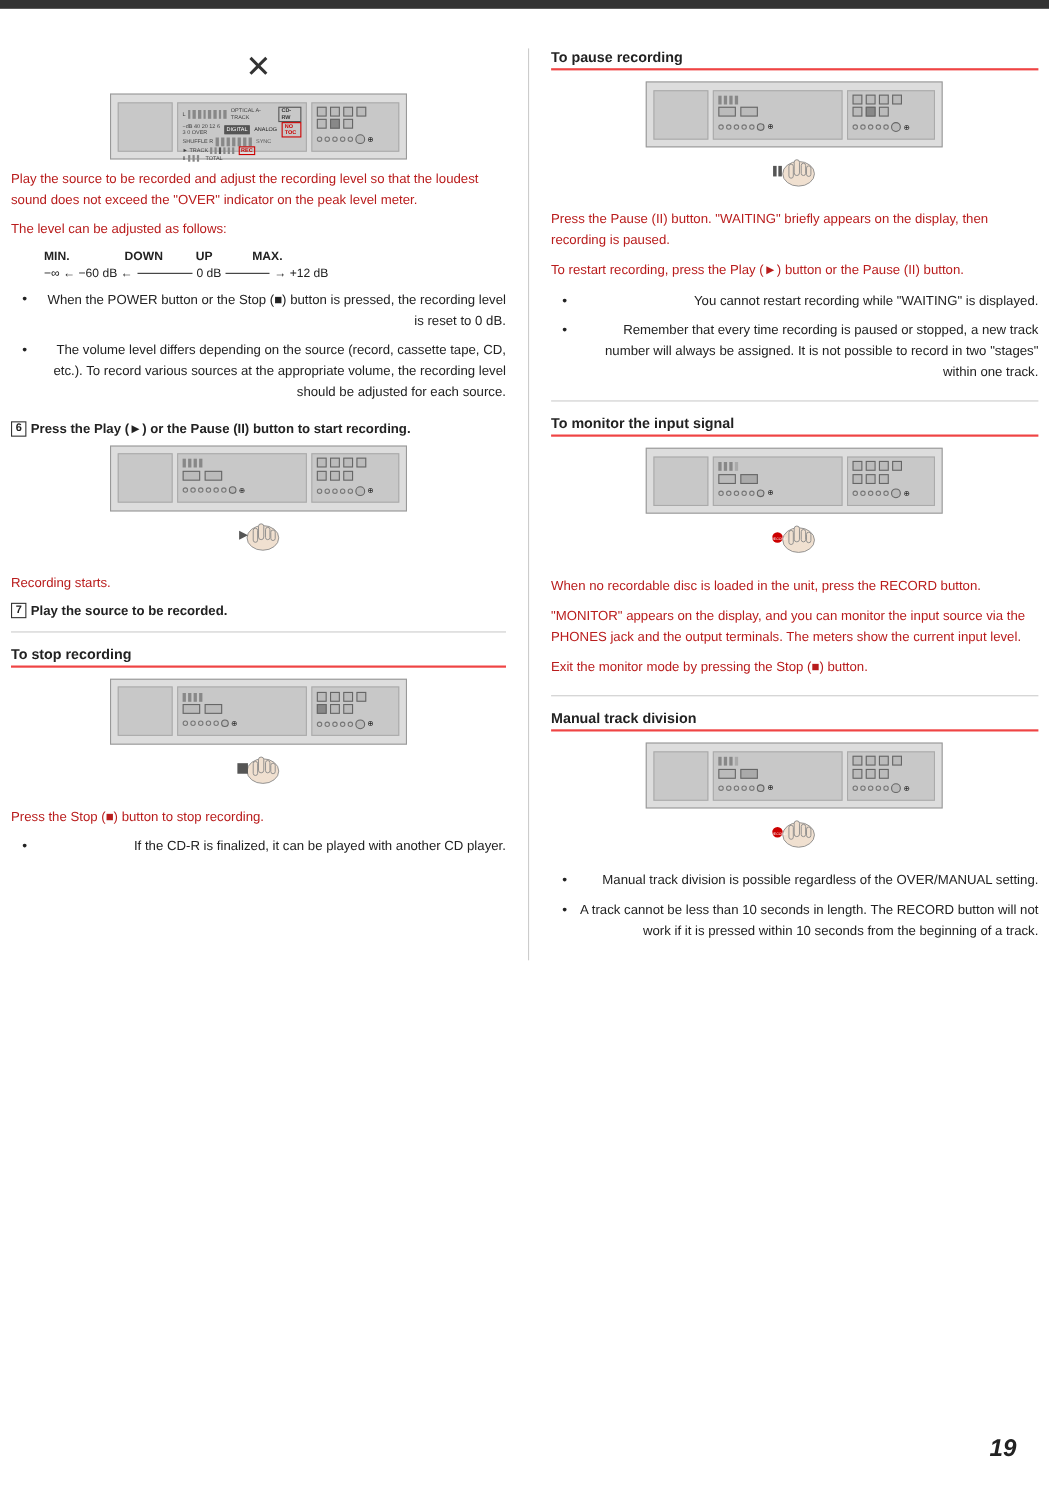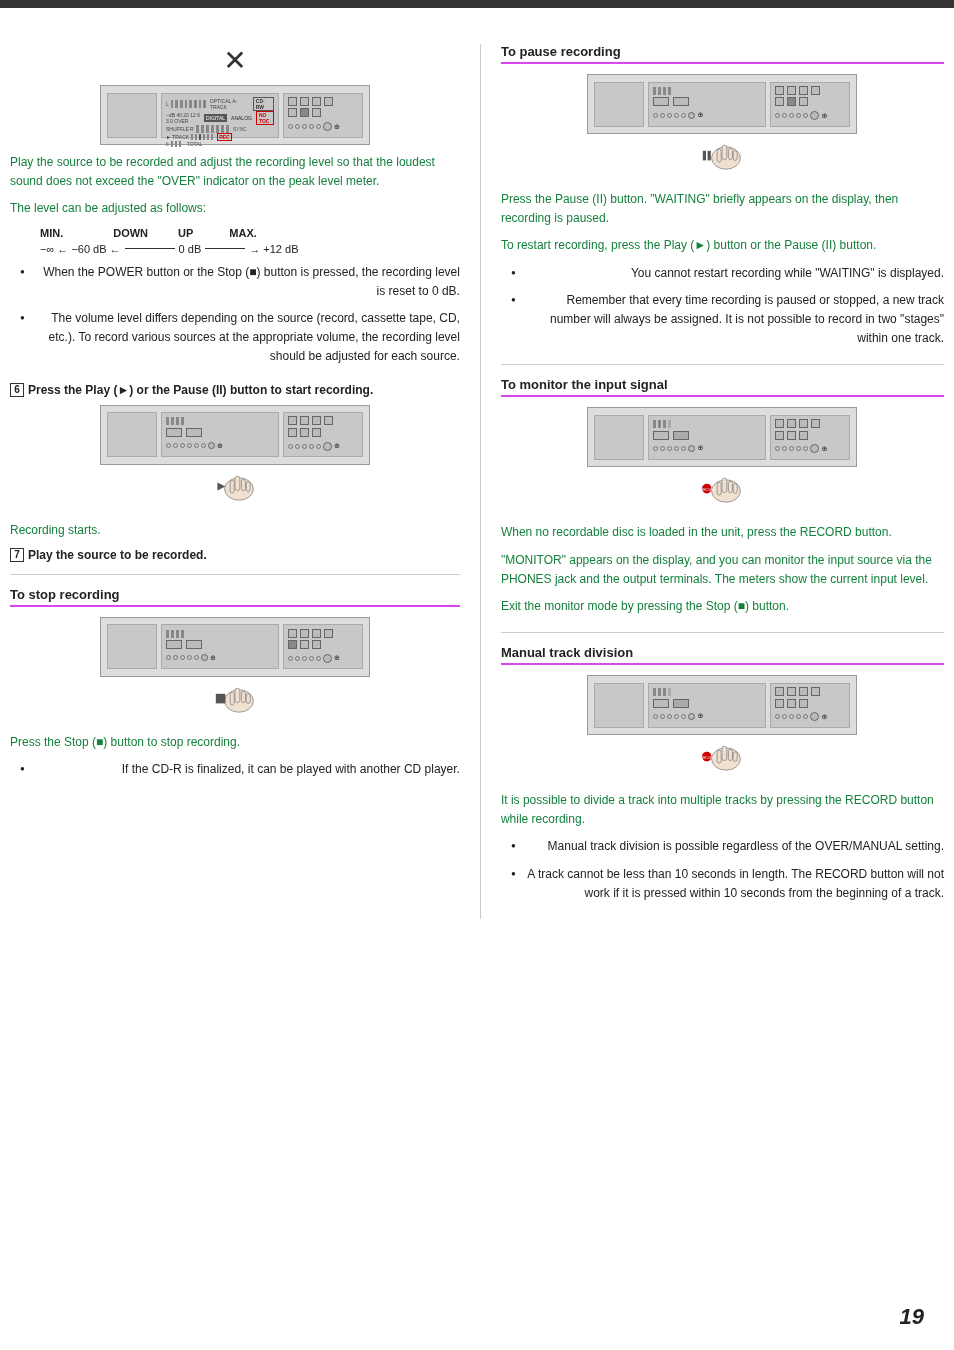--- a/index.html
+++ b/index.html
@@ -35,21 +35,21 @@
     }
     .hand-svg {
       width: 50px;
       height: 40px;
     }
 
     
     .section-title {
       font-weight: bold;
       font-size: 13px;
-      border-bottom: 2px solid #d946ef;
+      border-bottom: 2px solid #ef4444;
       padding-bottom: 3px;
       margin-bottom: 10px;
       font-family: Arial, Helvetica, sans-serif;
     }
 
     .step-label {
       font-weight: bold;
       font-size: 12px;
       margin-bottom: 6px;
       display: flex;
@@ -59,21 +59,21 @@
     .step-num {
       font-weight: bold;
       width: 14px;
       display: inline-block;
     }
 
     p.body-text {
       font-size: 12px;
       line-height: 1.6;
       margin-bottom: 8px;
-      color: #15803d;
+      color: #b91c1c;
     }
 
     .level-table {
       margin: 8px 0 8px 30px;
       font-size: 11px;
     }
     .level-row {
       display: flex;
       gap: 20px;
       margin-bottom: 4px;
@@ -697,21 +697,20 @@
             <rect x="30" y="14" width="6" height="18" rx="3" fill="#f0e0d0" stroke="#888" stroke-width="1"></rect>
             <rect x="38" y="18" width="5" height="14" rx="2.5" fill="#f0e0d0" stroke="#888" stroke-width="1"></rect>
             <rect x="44" y="21" width="5" height="12" rx="2.5" fill="#f0e0d0" stroke="#888" stroke-width="1"></rect>
             <rect x="24" y="19" width="5" height="16" rx="2.5" fill="#f0e0d0" stroke="#888" stroke-width="1"></rect>
             <circle cx="11" cy="27" r="6" fill="#cc0000"></circle>
             <text x="4" y="30" font-size="4" fill="white">RECORD</text>
           </svg>
         </div>
       </div>
 
-      <p class="body-text">It is possible to divide a track into multiple tracks by pressing the RECORD button while recording.</p>
       <ul class="bullet-list">
         <li>Manual track division is possible regardless of the OVER/MANUAL setting.</li>
         <li>A track cannot be less than 10 seconds in length. The RECORD button will not work if it is pressed within 10 seconds from the beginning of a track.</li>
       </ul>
     </div>
 
   </div>
 </div>
 
 <div style="position:fixed;bottom:20px;right:30px;">

